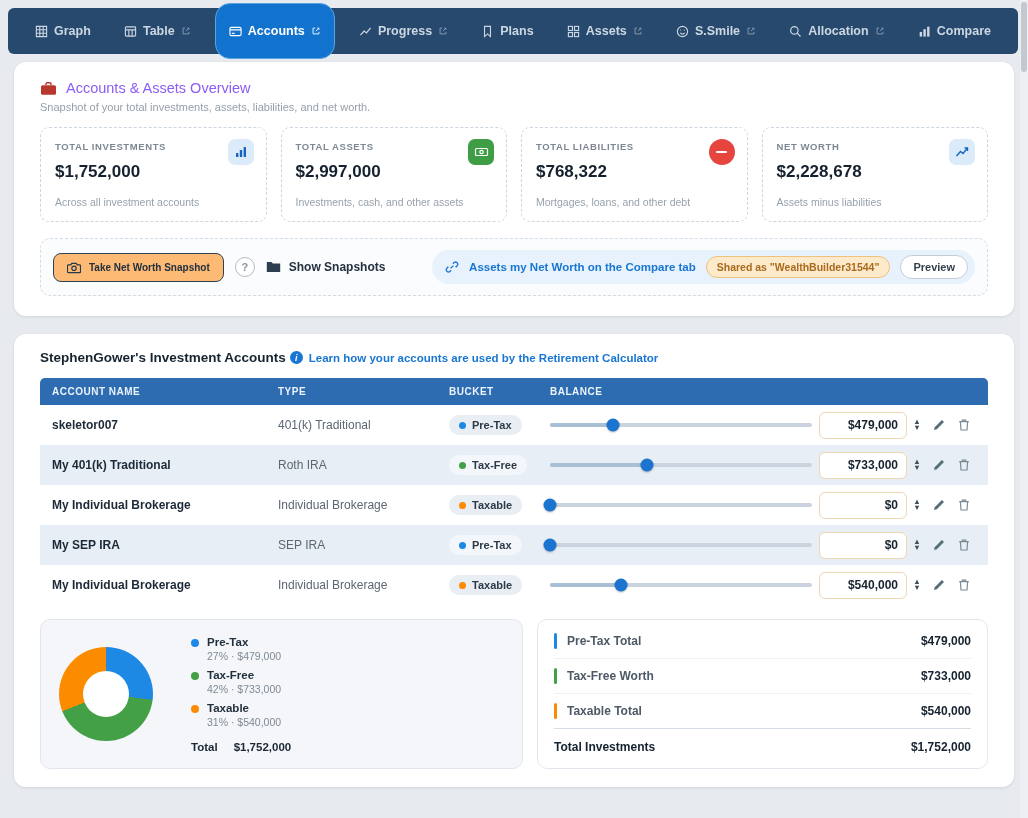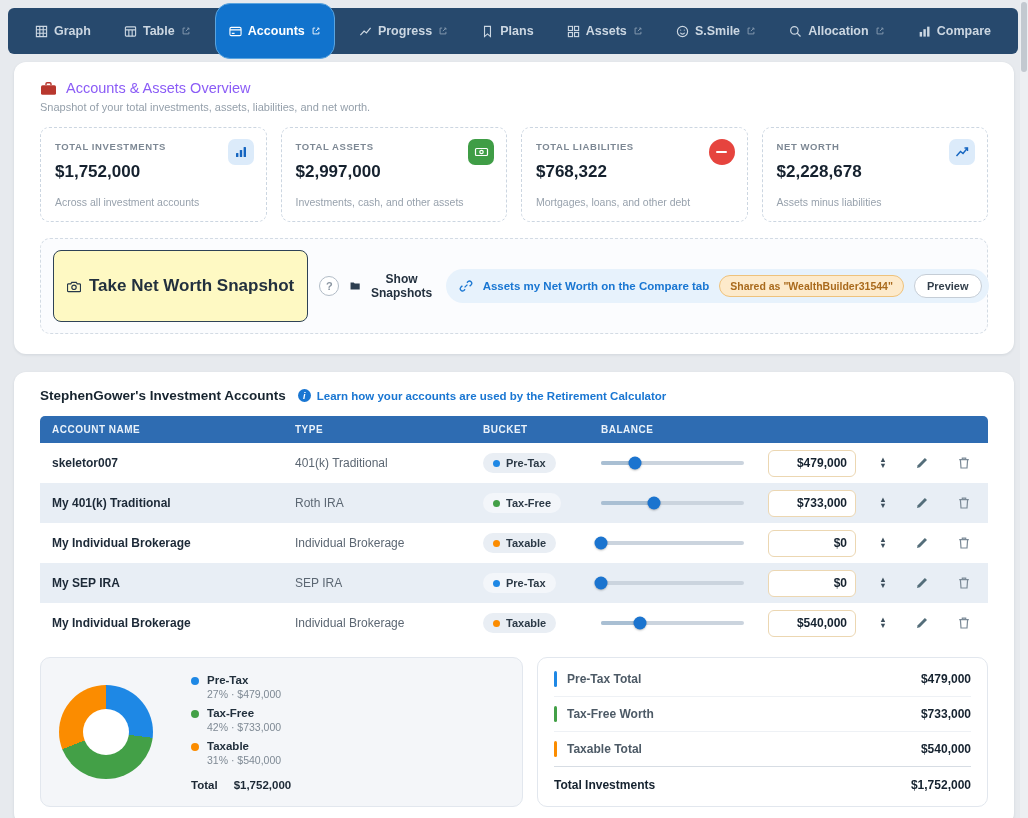--- a/index.html
+++ b/index.html
@@ -32,51 +32,51 @@
   .stat-caption { font-size:10.5px; color:#98a2ad; margin-top:14px; }
   .stat-chip { position:absolute; top:11px; right:12px; width:26px; height:26px; border-radius:7px;
                display:flex; align-items:center; justify-content:center; }
   .chip-lblue { background:#dcebfa; }
   .chip-green { background:#3f9d46; }
   .chip-red { background:#e6443e; border-radius:50%; }
   .minus-bar { width:11px; height:2.5px; background:#fff; border-radius:1px; }
 
   .action-row { margin-top:16px; border:1.5px dashed #d3dbe4; background:#fbfcfe; border-radius:10px;
                 padding:11px 12px; display:flex; align-items:center; gap:11px; }
-  .snap-btn { display:flex; align-items:center; gap:8px; background:#fef9c3; border:1.6px solid #2e4256;
-              border-radius:8px; padding:25px 13px; font-size:17px; font-weight:700; color:#22303e;
+  .snap-btn { display:flex; align-items:center; gap:8px; background:#fdba74; border:1.6px solid #2e4256;
+              border-radius:8px; padding:7px 13px; font-size:10px; font-weight:700; color:#22303e;
               cursor:pointer; font-family:inherit; white-space:nowrap; }
   .q-circle { width:20px; height:20px; border-radius:50%; border:1.5px solid #b2bcc7; color:#8b96a2;
               font-size:11px; font-weight:700; display:flex; align-items:center; justify-content:center;
               cursor:pointer; background:#fff; flex:0 0 auto; }
   .show-snaps { display:flex; align-items:center; gap:8px; font-size:12px; font-weight:700; color:#24313f;
                 cursor:pointer; background:none; border:none; font-family:inherit; }
   .share-pill { margin-left:auto; background:#e7f2fc; border-radius:20px; display:flex; align-items:center;
                 gap:10px; padding:5px 7px 5px 13px; }
   .share-label { font-size:11.5px; font-weight:700; color:#1976d2; white-space:nowrap; }
   .shared-badge { background:#fdeacb; border:1px solid #eec27c; color:#a96a1d; font-size:10.5px;
                   font-weight:600; border-radius:12px; padding:4px 10px; white-space:nowrap; }
   .preview-btn { background:#fff; border:1px solid #c5cdd6; border-radius:13px; padding:5px 12px;
                  font-size:11px; font-weight:600; color:#333f4b; cursor:pointer; font-family:inherit; }
 
   
   .card.accounts { margin-top:18px; padding:16px 26px 18px; }
-  .acc-header { display:flex; align-items:center; gap:8px; }
+  .acc-header { display:flex; align-items:center; gap:0; }
   .acc-title { font-size:13.5px; font-weight:700; color:#17242f; white-space:nowrap; }
   .learn { display:flex; align-items:center; gap:6px; margin-left:4px; cursor:pointer; background:none;
            border:none; font-family:inherit; }
   .info-dot { width:13px; height:13px; border-radius:50%; background:#1976d2; color:#fff; font-size:9px;
               font-weight:700; display:flex; align-items:center; justify-content:center; font-style:italic; flex:0 0 auto;}
   .learn-text { font-size:11.5px; color:#1976d2; font-weight:600; text-align:left; }
   .add-btn { margin-left:auto; background:#3fa246; color:#fff; border:none; border-radius:8px;
              padding:8px 13px; font-size:12px; font-weight:700; cursor:pointer; font-family:inherit; white-space:nowrap; }
 
   .table { margin-top:13px; }
   .thead, .trow { display:grid; grid-template-columns:225px 170px 100px 1fr 88px 18px 24px 24px;
-                  column-gap:18px; align-items:center; padding:0 12px; }
+                  column-gap:1px; align-items:center; padding:0 12px; }
   .thead { background:#2e6cb2; border-radius:5px 5px 0 0; height:27px; }
   .thead span { font-size:10px; font-weight:700; color:#eaf2fa; letter-spacing:.5px; }
   .trow { height:40px; background:#fff; font-size:12px; }
   .trow.alt { background:#e8eef5; }
   .acct-name { font-weight:700; color:#1c2937; }
   .acct-type { color:#5c6773; }
   .bucket-pill { justify-self:start; display:inline-flex; align-items:center; gap:6px; background:#e9eef4;
                  border-radius:12px; padding:4px 10px; font-size:11px; font-weight:600; color:#2c3a47; }
   .trow.alt .bucket-pill { background:#f3f6fa; }
   .dot { width:7px; height:7px; border-radius:50%; flex:0 0 auto; }

